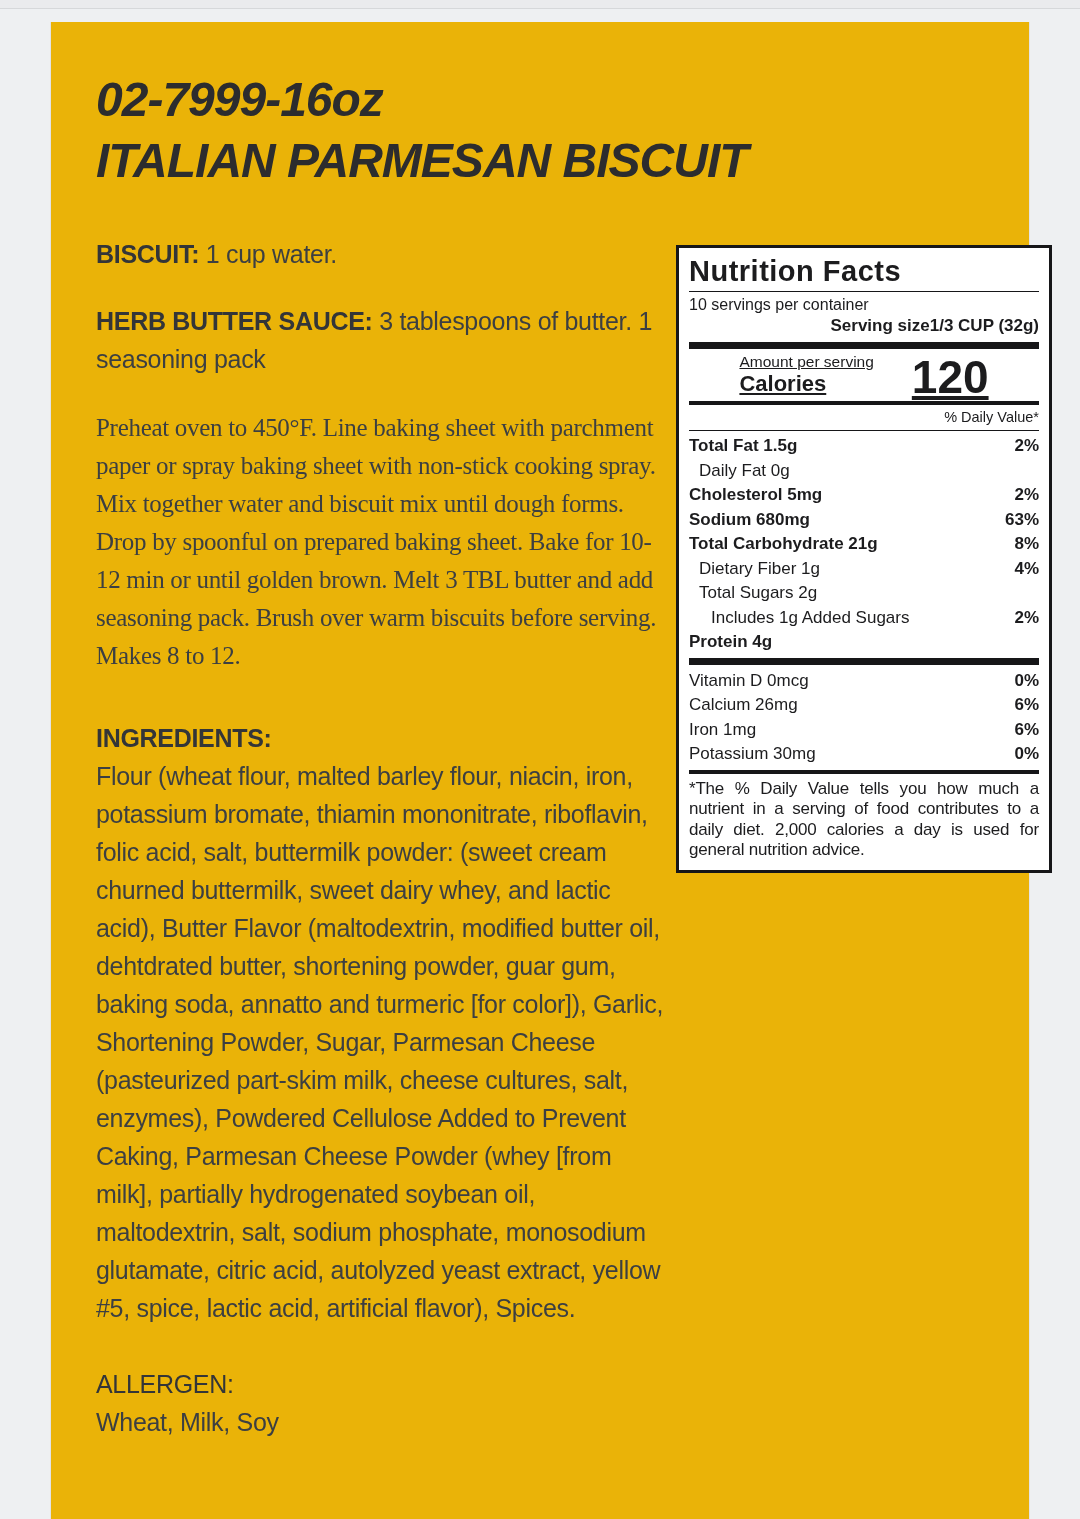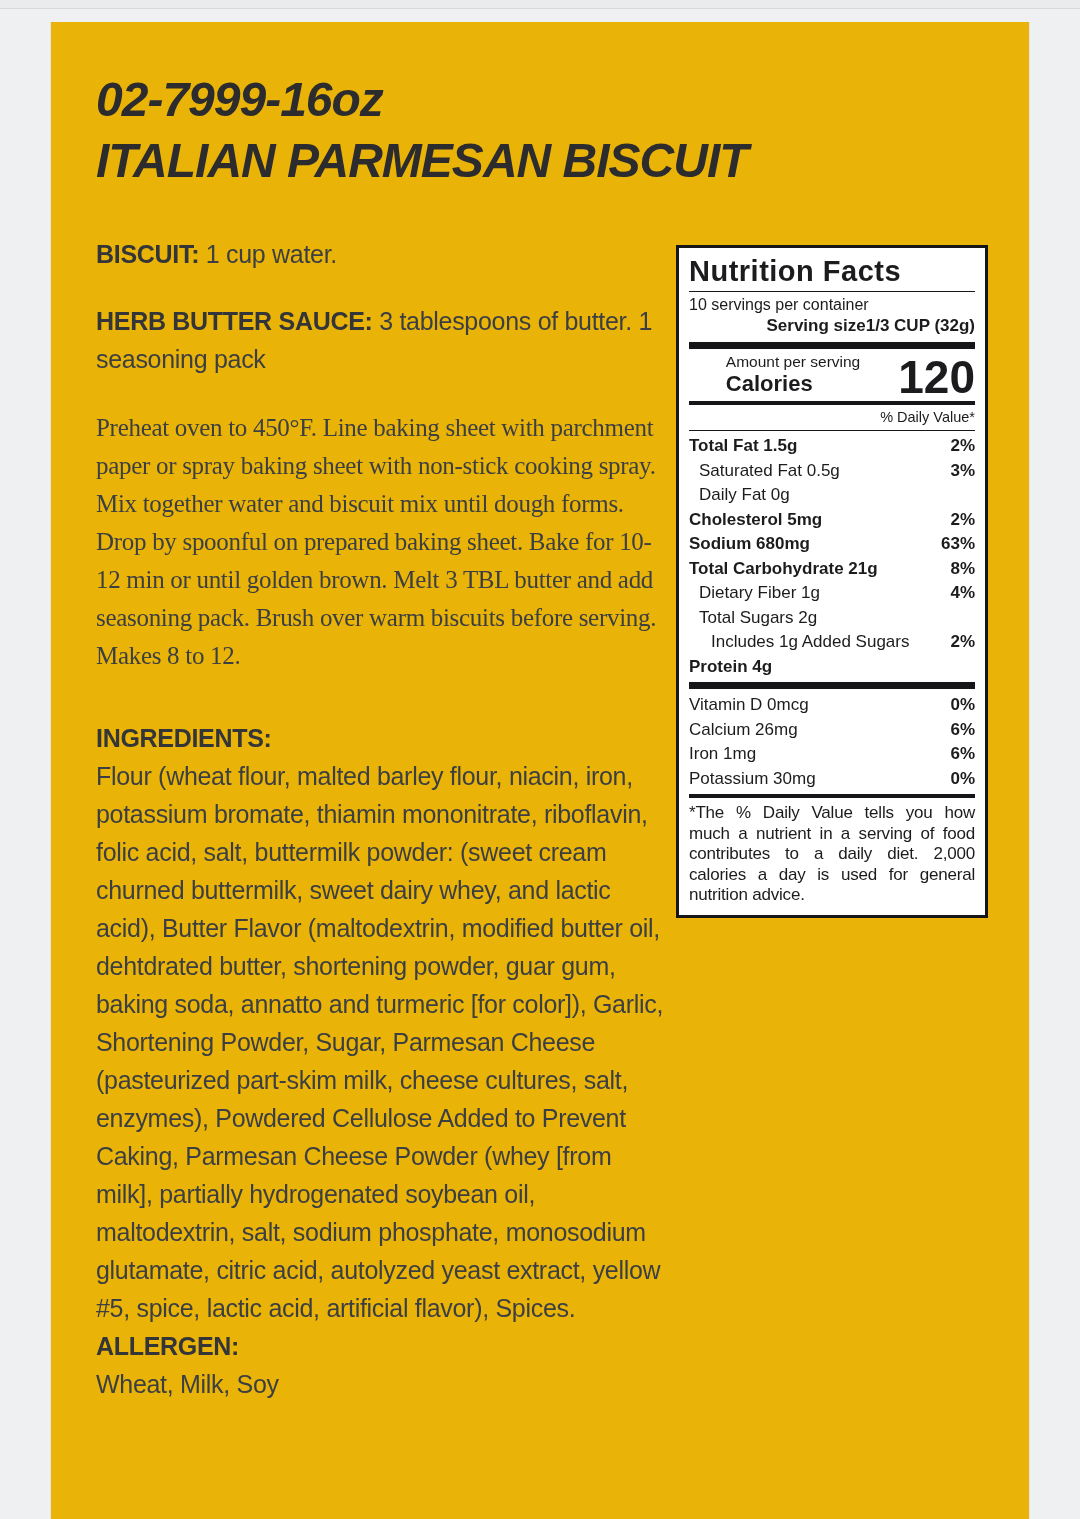--- a/index.html
+++ b/index.html
@@ -28,40 +28,40 @@
   .left-col {
     position: absolute; left: 45px; top: 213px; width: 570px;
     font-size: 25px; line-height: 38px; letter-spacing: -0.3px;
     color: #3c3f42;
   }
   .left-col .b { font-weight: bold; color: #333538; }
   .p-biscuit { margin-bottom: 29px; }
   .p-sauce { margin-bottom: 31px; }
   .p-instructions { margin-bottom: 44px; font-family: Liberation Serif, serif; }
   .h-ingredients { font-weight: bold; color: #333538; }
-  .h-allergen { font-weight: bold; color: #333538; }
+  .h-allergen { font-weight: normal; color: #333538; margin-top: 38px; }
   
   .nfp {
-    position: absolute; left: 625px; top: 223px; width: 312px;
+    position: absolute; left: 625px; top: 223px; width: 376px;
     border: 3px solid #161618; background: #fff;
     padding: 7px 10px 9px 10px;
     color: #1c1c1e;
   }
   .nfp-title {
     font-weight: bold; font-size: 29px; line-height: 33px; letter-spacing: 0.5px;
     border-bottom: 1px solid #161618; padding-bottom: 3px; white-space: nowrap;
   }
   .nfp-servings { font-size: 16px; line-height: 20px; margin-top: 3px; }
   .nfp-serving-size {
     display: flex; justify-content: flex-end;
     font-weight: bold; font-size: 17px; line-height: 22px; margin-bottom: 5px;
   }
   .bar-thick { height: 7px; background: #161618; }
   .bar-med   { height: 4px; background: #161618; }
-  .nfp-amount { display: flex; justify-content: flex-end; align-items: flex-end; margin: 3px 0 4px 0; }
+  .nfp-amount { display: flex; justify-content: center; align-items: flex-end; margin: 3px 0 4px 0; text-decoration: underline; }
   .nfp-amount-left .apl { font-size: 15.5px; line-height: 19px; }
   .nfp-amount-left .cal { font-weight: bold; font-size: 22px; line-height: 26px; }
   .nfp-cal-value { font-weight: bold; font-size: 46px; line-height: 40px; margin-left: 38px; }
   .nfp-dv-header {
     text-align: right; font-size: 14.5px; line-height: 19px;
     padding: 3px 0 3px 0; border-bottom: 1px solid #161618; margin-bottom: 3px;
   }
   .nrow {
     display: flex; justify-content: space-between;
     font-size: 17px; line-height: 24.5px;
@@ -119,24 +119,20 @@
       <div class="nfp-cal-value">120</div>
     </div>
     <div class="bar-med"></div>
     <div class="nfp-dv-header">% Daily Value*</div>
 
     <div class="nrow bold">
       <span class="lbl">Total Fat 1.5g</span>
         <span class="dv">2%</span>
     </div>
     <div class="nrow i1">
-      <span class="lbl">Saturated Fat 0.5g</span>
-        <span class="dv">3%</span>
-    </div>
-    <div class="nrow i1">
       <span class="lbl">Daily Fat 0g</span>
         <span class="dv"></span>
     </div>
     <div class="nrow bold">
       <span class="lbl">Cholesterol 5mg</span>
         <span class="dv">2%</span>
     </div>
     <div class="nrow bold">
       <span class="lbl">Sodium 680mg</span>
         <span class="dv">63%</span>

